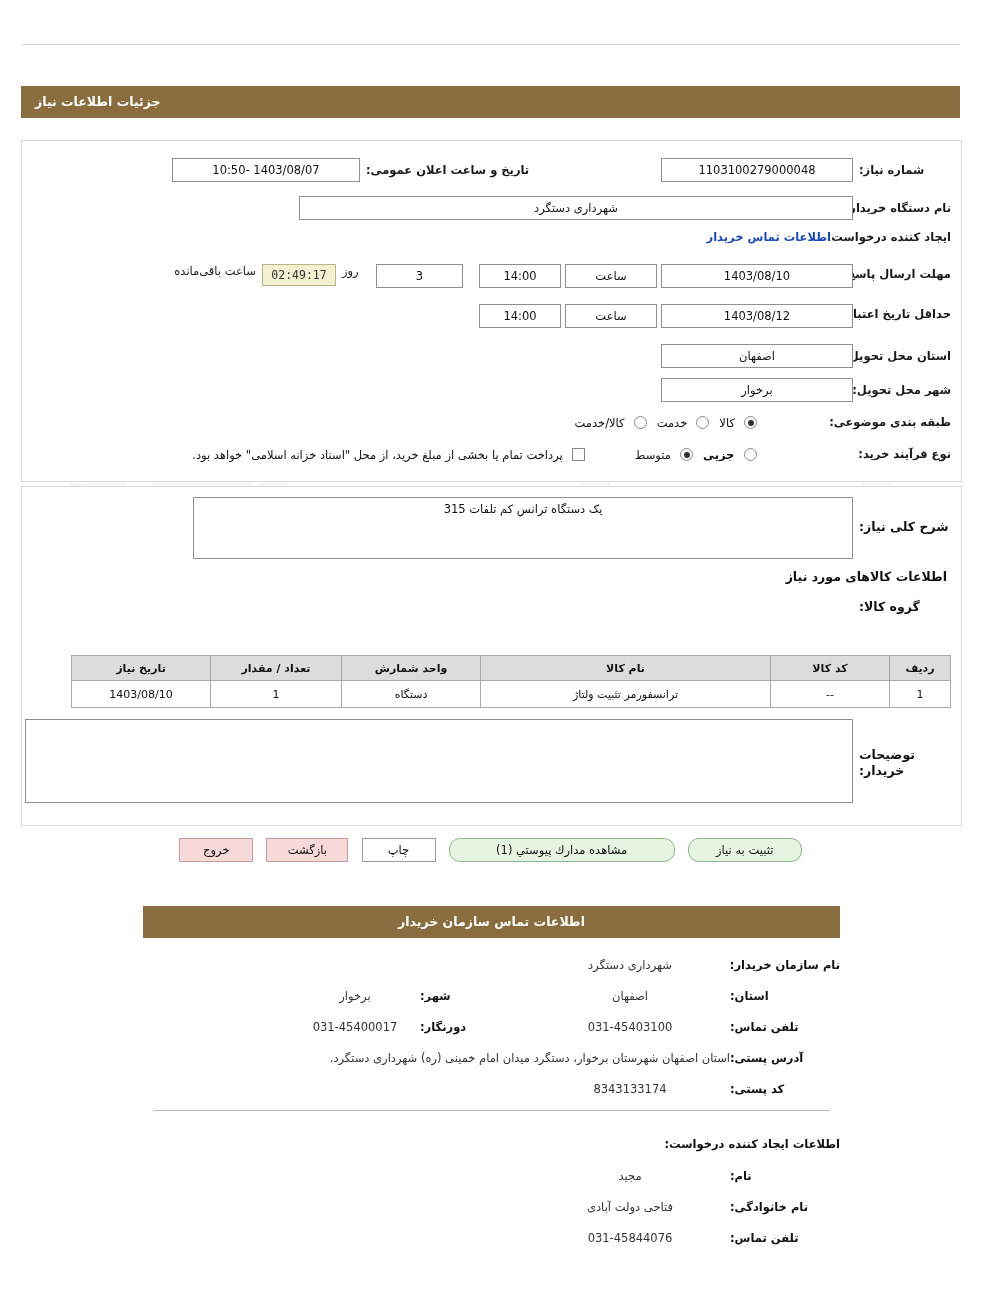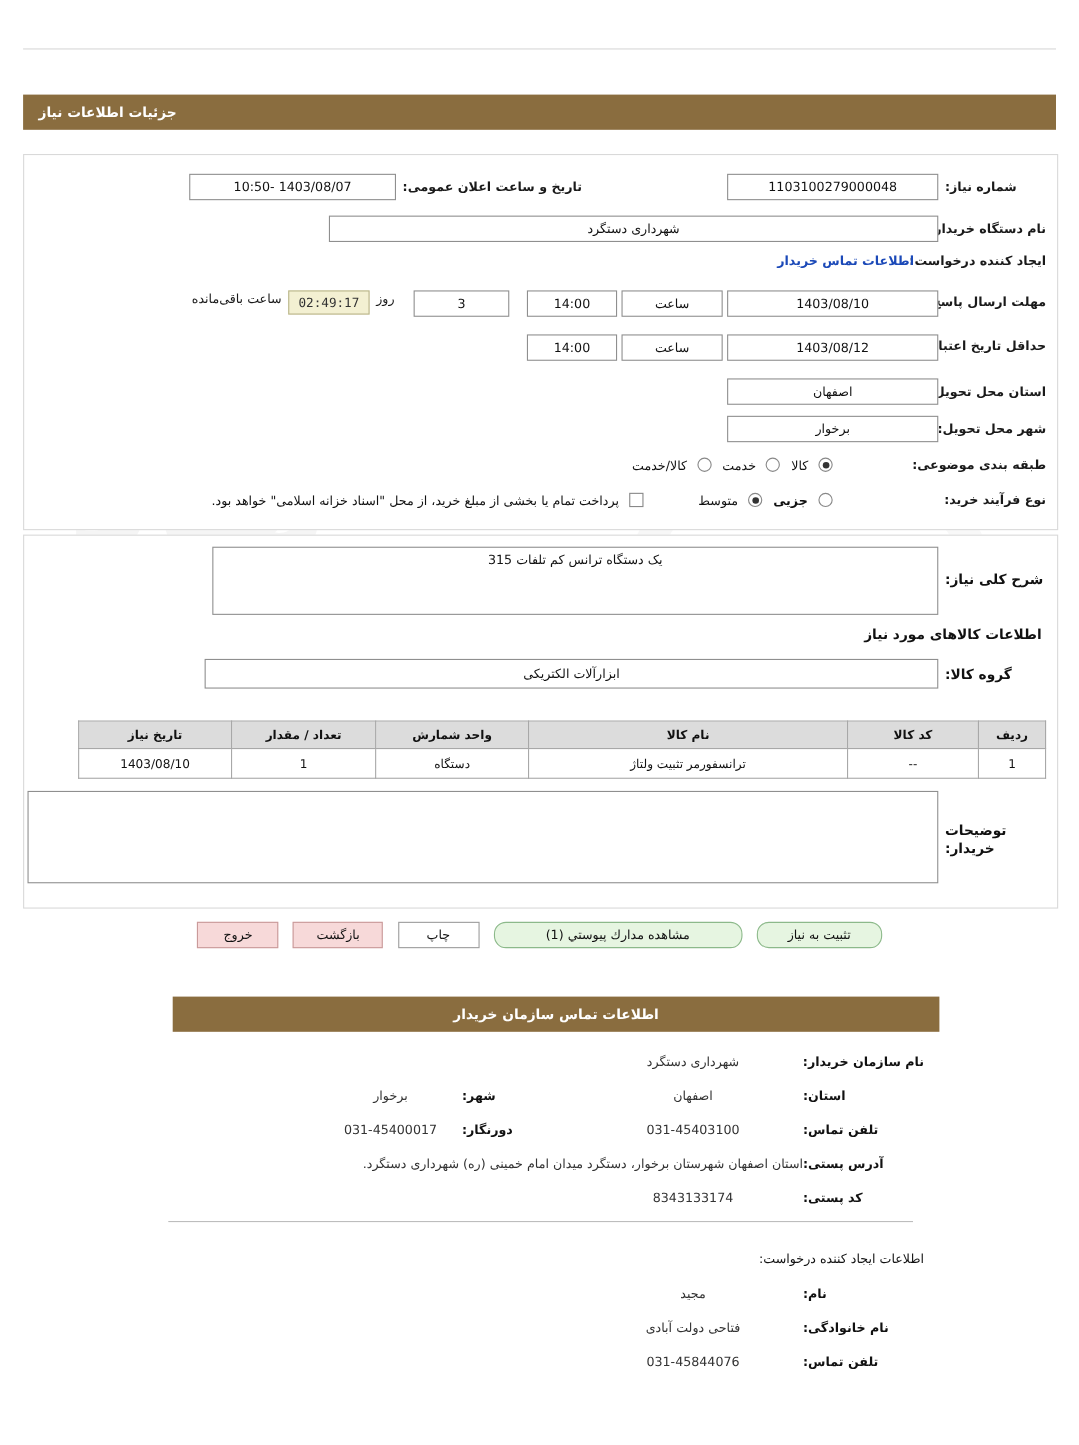--- a/index.html
+++ b/index.html
@@ -296,21 +296,20 @@
 
       <div style="position:absolute; right:10px; top:10px; display:flex; direction:rtl;">
         <div style="width:92px; font-size:12.5px; font-weight:bold; color:#111; text-align:left; padding-left:6px; padding-top:22px;">شرح کلی نیاز:</div>
         <div style="border:1px solid #8f8f8f; width:660px; height:62px; background:#fff; font-size:11.5px; color:#111; padding:4px 8px; text-align:center; box-sizing:border-box;">یک دستگاه ترانس کم تلفات 315</div>
       </div>
 
       <div style="position:absolute; right:14px; top:82px; font-size:12.5px; font-weight:bold; color:#111;">اطلاعات کالاهای مورد نیاز</div>
 
       <div style="position:absolute; right:10px; top:112px; display:flex; direction:rtl; align-items:center;">
         <div style="width:92px; font-size:12.5px; font-weight:bold; color:#111; text-align:left; padding-left:6px;">گروه کالا:</div>
-        <div class="fld" style="width:665px; height:25px; line-height:25px;">ابزارآلات الکتریکی</div>
       </div>
 
       <div style="position:absolute; right:10px; top:168px; width:880px;">
         <table class="items">
           <thead>
             <tr>
               <th style="width:52px;">ردیف</th>
               <th style="width:110px;">کد کالا</th>
               <th>نام کالا</th>
               <th style="width:130px;">واحد شمارش</th>
@@ -339,21 +338,21 @@
     </div>
 
     <div style="position:absolute; left:0; top:838px; width:981px; text-align:center; direction:rtl;">
       <span class="btn green" style="width:88px;">تثبیت به نیاز</span>
       <span class="btn green" style="width:200px; margin-right:8px;">مشاهده مدارك پیوستي (1)</span>
       <span class="btn white" style="width:48px; margin-right:8px;">چاپ</span>
       <span class="btn pink" style="width:56px; margin-right:8px;">بازگشت</span>
       <span class="btn pink" style="width:48px; margin-right:8px;">خروج</span>
     </div>
 
-    <div class="section-header" style="position:absolute; left:157px; top:906px; width:697px; box-sizing:border-box; text-align:center;">اطلاعات تماس سازمان خریدار</div>
+    <div class="section-header" style="position:absolute; left:143px; top:906px; width:697px; box-sizing:border-box; text-align:center;">اطلاعات تماس سازمان خریدار</div>
 
     <div style="position:absolute; left:143px; top:958px; width:697px;">
 
       <div style="display:flex; direction:rtl; margin-bottom:17px;">
         <div class="contact-label" style="width:110px;">نام سازمان خریدار:</div>
         <div class="contact-val" style="width:200px;">شهرداری دستگرد</div>
       </div>
 
       <div style="display:flex; direction:rtl; margin-bottom:17px;">
         <div class="contact-label" style="width:110px;">استان:</div>
@@ -374,21 +373,21 @@
         <div class="contact-val" style="width:560px; text-align:right;">استان اصفهان شهرستان برخوار، دستگرد میدان امام خمینی (ره) شهرداری دستگرد.</div>
       </div>
 
       <div style="display:flex; direction:rtl; margin-bottom:10px;">
         <div class="contact-label" style="width:110px;">کد پستی:</div>
         <div class="contact-val" style="width:200px;">8343133174</div>
       </div>
 
       <div class="hr-thin" style="margin:14px 10px 0 10px;"></div>
 
-      <div style="margin-top:26px; font-size:11.5px; font-weight:normal; color:#111; text-align:right; padding-right:0;">اطلاعات ایجاد کننده درخواست:</div>
+      <div style="margin-top:26px; font-size:11.5px; font-weight:bold; color:#111; text-align:right; padding-right:0;">اطلاعات ایجاد کننده درخواست:</div>
 
       <div style="display:flex; direction:rtl; margin-top:18px;">
         <div class="contact-label" style="width:110px;">نام:</div>
         <div class="contact-val" style="width:200px;">مجید</div>
       </div>
 
       <div style="display:flex; direction:rtl; margin-top:17px;">
         <div class="contact-label" style="width:110px;">نام خانوادگی:</div>
         <div class="contact-val" style="width:200px;">فتاحی دولت آبادی</div>
       </div>

